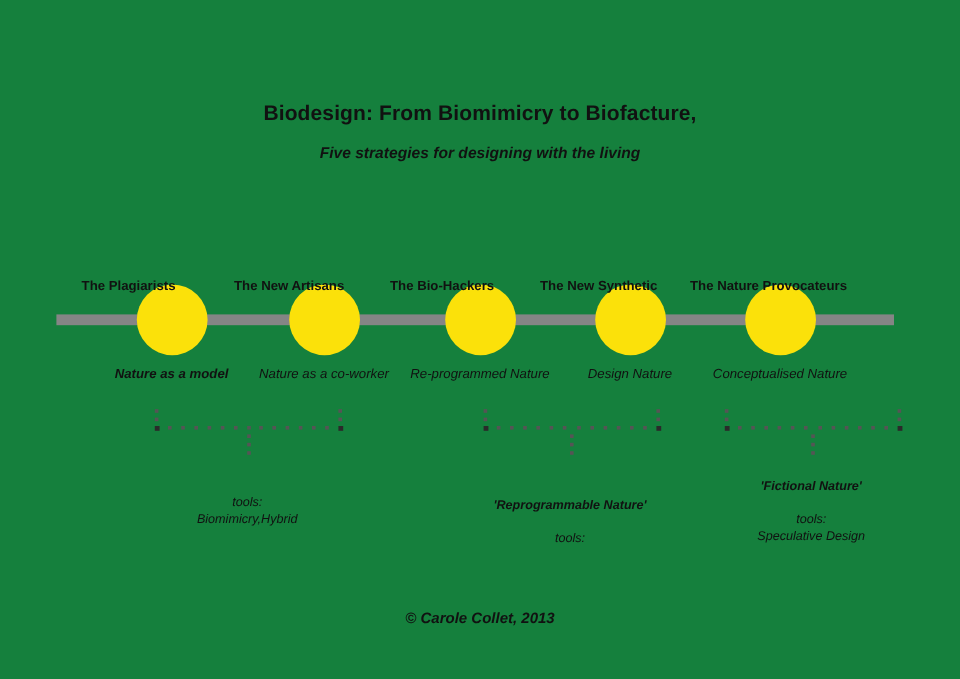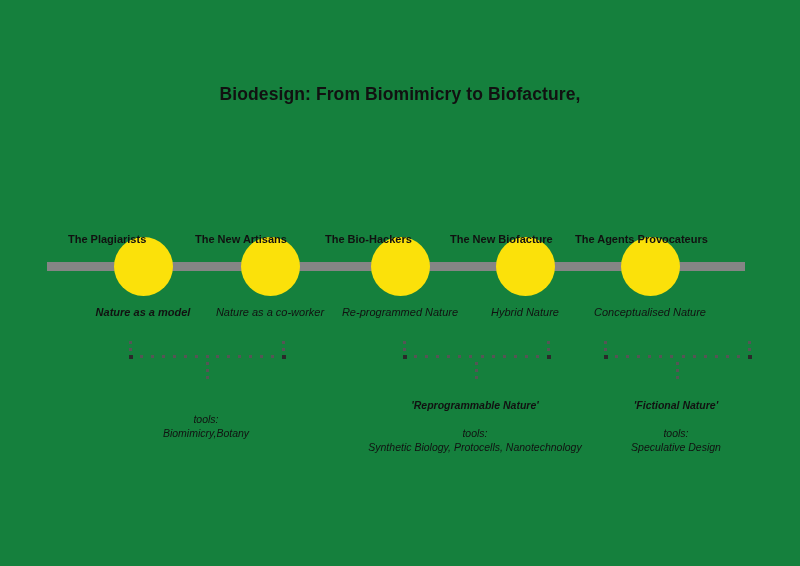--- a/index.html
+++ b/index.html
@@ -127,38 +127,39 @@
     color: #111111;
   }
 </style>
 </head>
 <body>
 
 <div id="canvas">
 
   <div class="title">Biodesign: From Biomimicry to Biofacture,</div>
 
+  <div class="subtitle">Five strategies for designing with the living</div>
 
   <div class="timeline-bar"></div>
 
   <div id="nodes-layer">
       <div class="node-circle" style="left: 113.5px; background: rgb(251, 225, 10);"></div>
       <div class="node-top-label" style="left: 68px; top: 211px; width: 150px;">The Plagiarists</div>
       <div class="node-bottom-label" style="left: 68px; top: 305px; width: 150px; font-weight: bold;">Nature as a model</div>
       <div class="node-circle" style="left: 240.5px; background: rgb(251, 225, 10);"></div>
       <div class="node-top-label" style="left: 195px; top: 211px; width: 150px;">The New Artisans</div>
       <div class="node-bottom-label" style="left: 195px; top: 305px; width: 150px;">Nature as a co-worker</div>
       <div class="node-circle" style="left: 370.5px; background: rgb(251, 225, 10);"></div>
       <div class="node-top-label" style="left: 325px; top: 211px; width: 150px;">The Bio-Hackers</div>
       <div class="node-bottom-label" style="left: 325px; top: 305px; width: 150px;">Re-programmed Nature</div>
       <div class="node-circle" style="left: 495.5px; background: rgb(251, 225, 10);"></div>
-      <div class="node-top-label" style="left: 450px; top: 211px; width: 150px;">The New Biofacture</div>
-      <div class="node-bottom-label" style="left: 450px; top: 305px; width: 150px;">Hybrid Nature</div>
+      <div class="node-top-label" style="left: 450px; top: 211px; width: 150px;">The New Synthetic</div>
+      <div class="node-bottom-label" style="left: 450px; top: 305px; width: 150px;">Design Nature</div>
       <div class="node-circle" style="left: 620.5px; background: rgb(251, 225, 10);"></div>
-      <div class="node-top-label" style="left: 575px; top: 211px; width: 150px;">The Agents Provocateurs</div>
+      <div class="node-top-label" style="left: 575px; top: 211px; width: 150px;">The Nature Provocateurs</div>
       <div class="node-bottom-label" style="left: 575px; top: 305px; width: 150px; text-align: center;">Conceptualised Nature</div>
     </div>
   <div id="brackets-layer">
       <div>
         <div class="dot dot-dark" style="left: 129px; top: 355px;"></div>
         <div class="dot" style="left: 140px; top: 355px;"></div>
         <div class="dot" style="left: 151px; top: 355px;"></div>
         <div class="dot" style="left: 162px; top: 355px;"></div>
         <div class="dot" style="left: 173px; top: 355px;"></div>
         <div class="dot" style="left: 184px; top: 355px;"></div>
@@ -222,28 +223,28 @@
         <div class="dot" style="left: 748px; top: 348px;"></div>
         <div class="dot" style="left: 748px; top: 341px;"></div>
         <div class="dot" style="left: 676px; top: 362px;"></div>
         <div class="dot" style="left: 676px; top: 369px;"></div>
         <div class="dot" style="left: 676px; top: 376px;"></div>
       </div>
     </div>
   <div id="captions-layer">
       <div class="group-caption" style="left: 76px; top: 398px; width: 260px;">
         <span class="tools-word">tools:</span>
-        <span class="tools-list">Biomimicry,Botany</span>
-      </div>
-      <div class="group-caption" style="left: 345px; top: 398px; width: 260px;">
+        <span class="tools-list">Biomimicry,Hybrid</span>
+      </div>
+      <div class="group-caption" style="left: 345px; top: 414px; width: 260px;">
         <div class="group-name">'Reprogrammable Nature'</div>
         <span class="tools-word">tools:</span>
-        <span class="tools-list">Synthetic Biology, Protocells, Nanotechnology</span>
       </div>
       <div class="group-caption" style="left: 546px; top: 398px; width: 260px;">
         <div class="group-name">'Fictional Nature'</div>
         <span class="tools-word">tools:</span>
         <span class="tools-list">Speculative Design</span>
       </div>
     </div>
 
+  <div class="footer">© Carole Collet, 2013</div>
 
 </div>
 
 </body></html>

